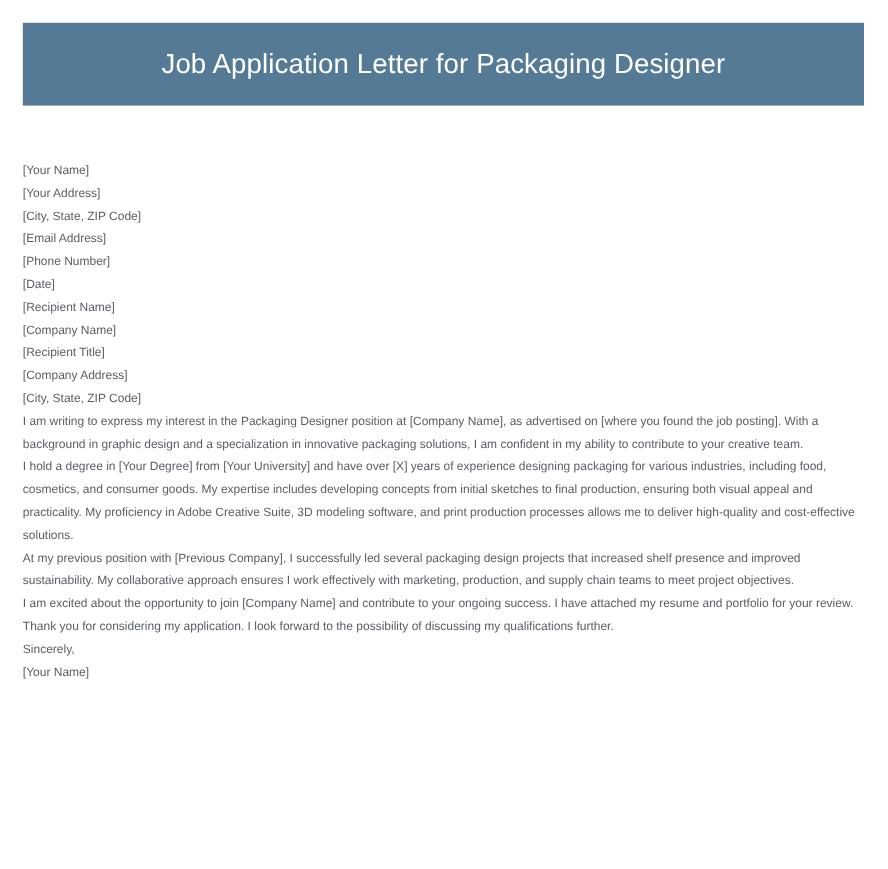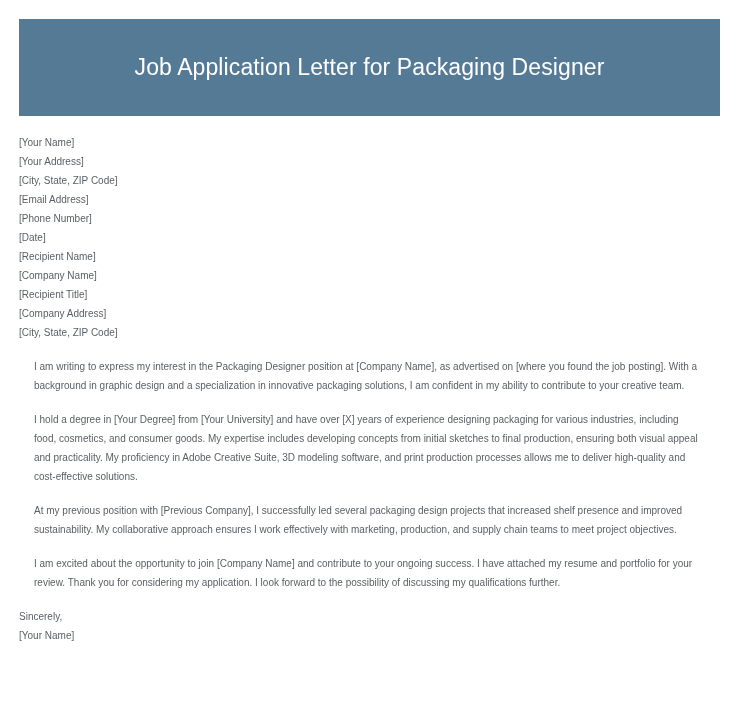--- a/index.html
+++ b/index.html
@@ -18,21 +18,21 @@
     width: 740px;
     height: 724px;
     background: #ffffff;
     box-sizing: border-box;
   }
   .header-bar {
     position: absolute;
     left: 19px;
     top: 19px;
     width: 701px;
-    height: 97px;
+    height: 69px;
     background: #557a95;
     display: flex;
     align-items: center;
     justify-content: center;
     box-sizing: border-box;
   }
   .header-title {
     color: #ffffff;
     font-size: 23px;
     font-weight: normal;
@@ -52,21 +52,21 @@
     line-height: 19px;
     font-family: "Liberation Sans", sans-serif;
   }
   .letter-line {
     margin: 0;
     padding: 0;
     white-space: pre-wrap;
     word-wrap: break-word;
   }
   .letter-para {
-    margin: 15px;
+    margin: 0;
     padding: 0;
     text-align: left;
   }
 </style>
 </head>
 <body>
 
 <div class="page">
 
   <div class="header-bar">

